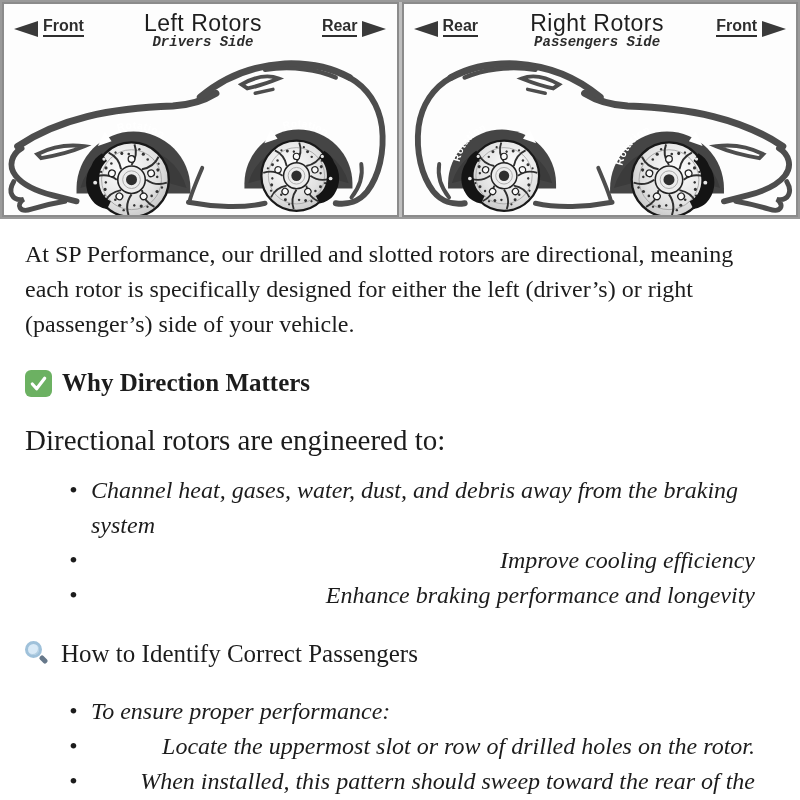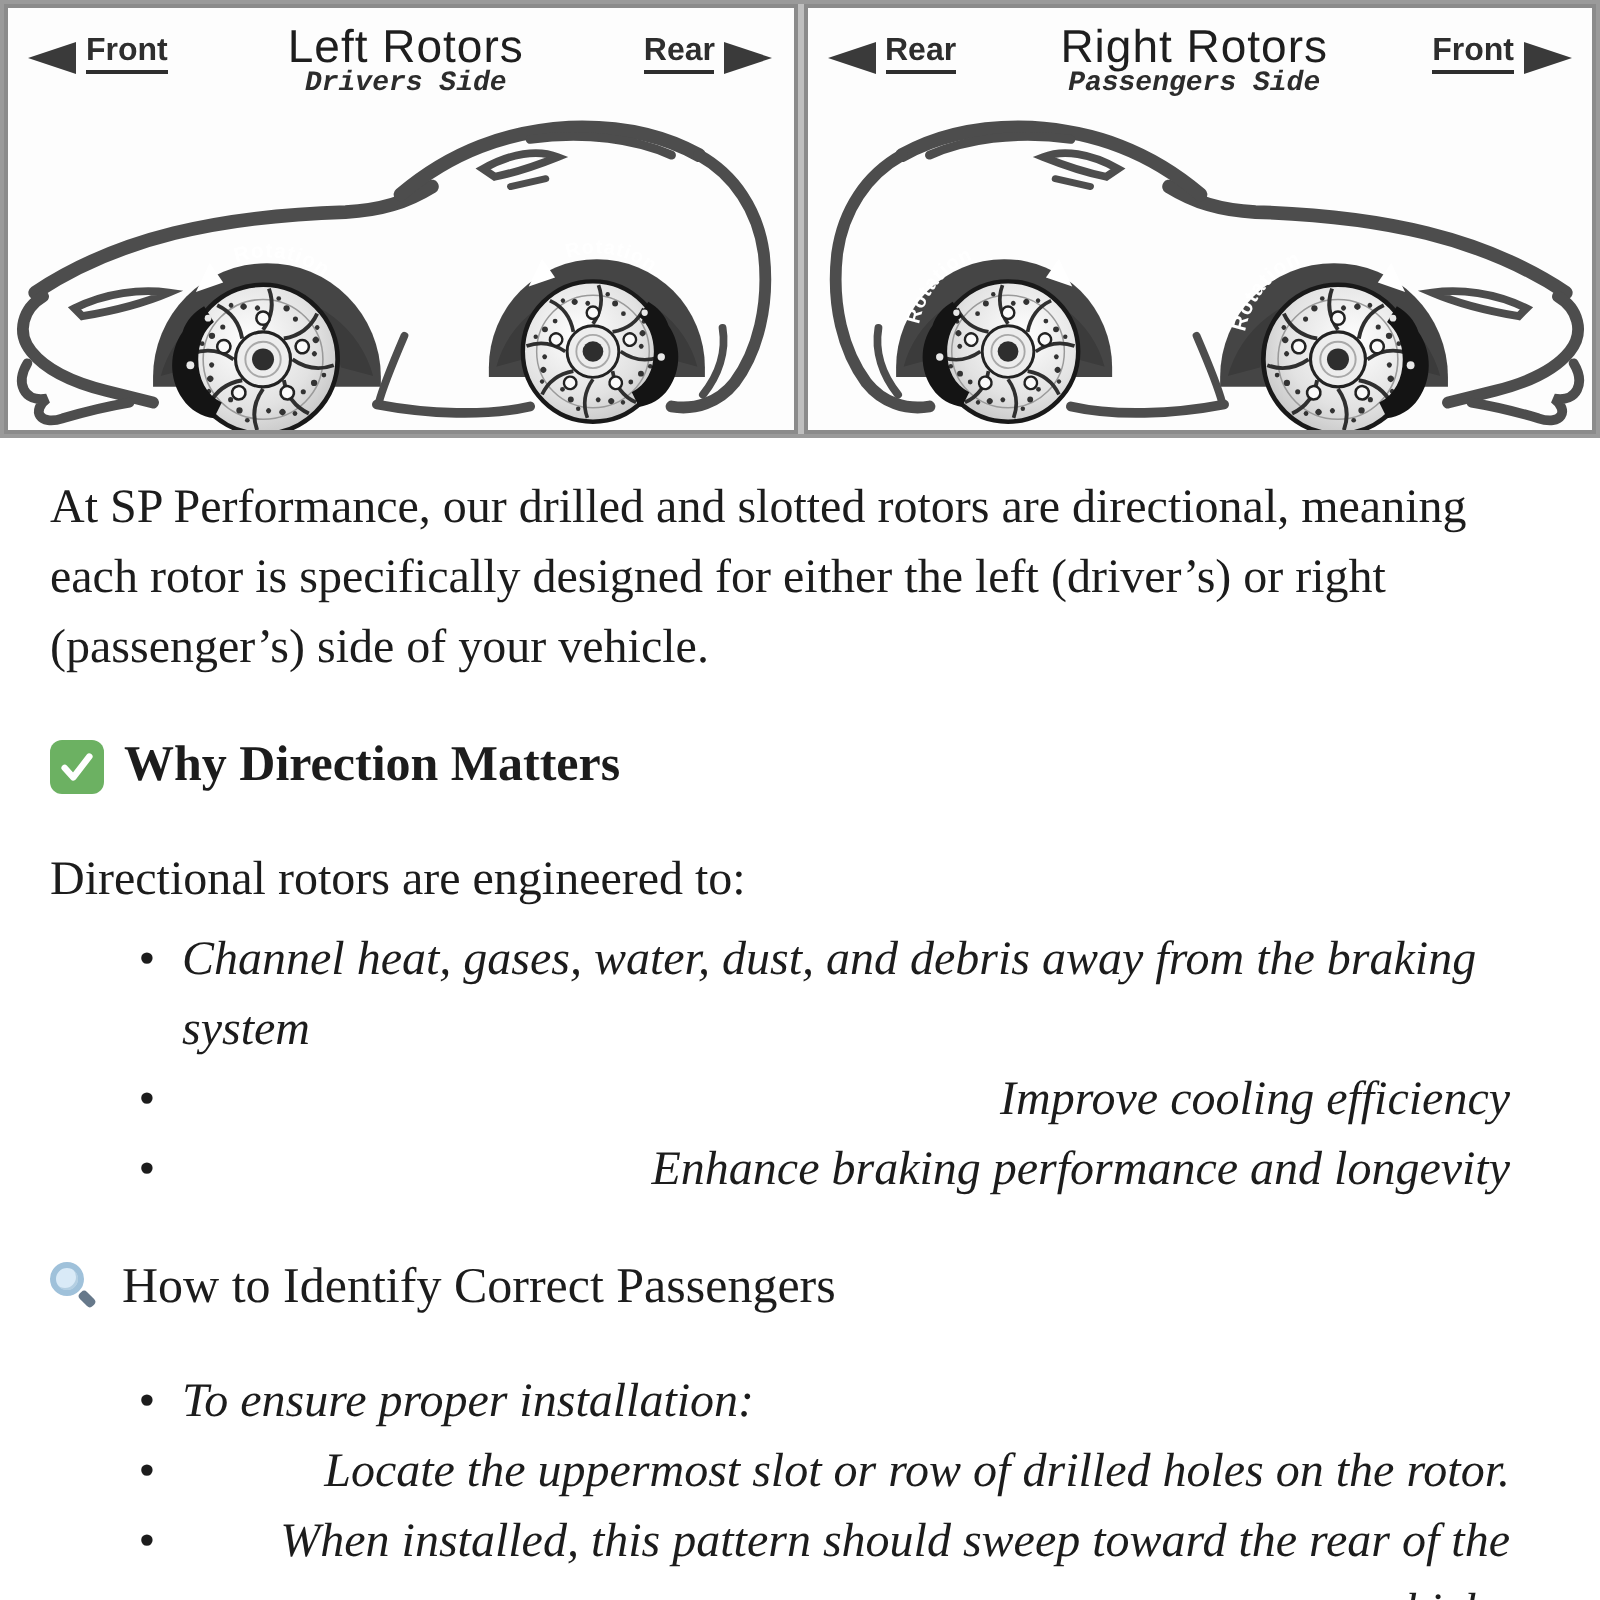--- a/index.html
+++ b/index.html
@@ -18,21 +18,21 @@
   .panel-title { font-size:23px; font-weight:normal; color:#1e1e1e; letter-spacing:0.5px; }
   .panel-subtitle { font-size:14px; font-weight:bold; font-style:italic; color:#2c2c2c;font-family:Liberation Mono, monospace; }
   .car-svg { display:block; width:100%; height:163px; }
 
   
   .content { padding:18px 45px 10px 25px; }
   .intro { font-size:24px; line-height:35px; margin-bottom:27px; max-width:730px; }
   .sec-heading { display:flex; align-items:center; gap:10px; font-size:25px; margin-bottom:26px; }
   .sec-heading.bold .sec-heading-text { font-weight:bold;text-align:center; }
   .sec-heading.regular .sec-heading-text { font-weight:normal; }
-  .lead { font-size:24px; line-height:35px; margin-bottom:5px; }
+  .lead { font-size:29px; line-height:35px; margin-bottom:15px; }
   ul.blist { list-style:none; margin:0 0 27px 44px;font-style:italic; }
   ul.blist li { position:relative; font-size:24px; line-height:35px; padding-left:22px; max-width:690px; }
   ul.blist li::before { content:"\2022"; position:absolute; left:0; top:0; font-size:24px; }
   ul.blist li + li { margin-top:0;text-align:right; }
 
   
   .check-badge { width:27px; height:27px; background:#6cb162; border-radius:6px; display:inline-flex; align-items:center; justify-content:center; flex:0 0 auto; }
   .check-badge svg { display:block; }
 
   
@@ -203,18 +203,18 @@
 
   <div class="sec-heading regular">
     <span class="mag">
       <span class="lens"></span>
       <span class="handle"></span>
     </span>
     <span class="sec-heading-text">How to Identify Correct Passengers</span>
   </div>
 
   <ul class="blist">
-    <li>To ensure proper installation:</li>
+    <li>To ensure proper performance:</li>
     <li>Locate the uppermost slot or row of drilled holes on the rotor.</li>
     <li>When installed, this pattern should sweep toward the rear of the vehicle.</li>
   </ul>
 
 </div>
 
 </body></html>

